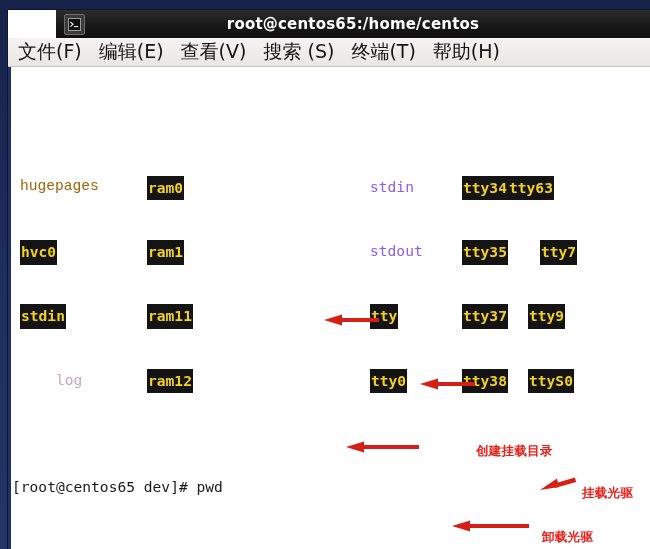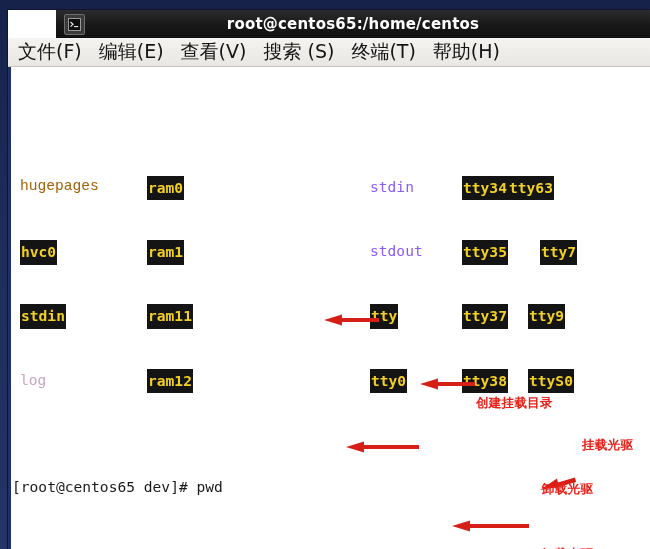--- a/index.html
+++ b/index.html
@@ -104,41 +104,42 @@
     width: 3px;
     background: #20306a;
   }
 
   .trow { position: relative; height: 21.4px; }
 
   .seg { white-space: pre; }
   .c-default { color: #1a1a1a; }           
   .c-cyan    { color: #8b5cf6; }           
   .c-devblue { color: #a16207; font-family: Liberation Mono, monospace; }
-  .c-pink    { color: #c9a6c0; }
+  .c-pink    { color: #c9a6c0; margin-left: 36px; }
   .hl {                                     
     color: #f2d024;
     background: #141414;
     font-weight: bold;
     padding: 1px 1px 2px 1px;
   }
 
   
   .colrow { position: relative; height: 21.4px; }
   .colcell { position: absolute; top: 0; white-space: pre; }
 
   
   .anno {
     position: absolute;
     color: #e8201a;
     font-family: "DejaVu Sans", sans-serif;
     font-size: 12.5px;
     font-weight: bold;
     white-space: nowrap;
     letter-spacing: .3px;
+    margin-top: 48px;
   }
   .arrow {
     position: absolute;
     height: 14px;
   }
   .arrow svg { display: block; }
 </style>
 </head>
 <body>
 

